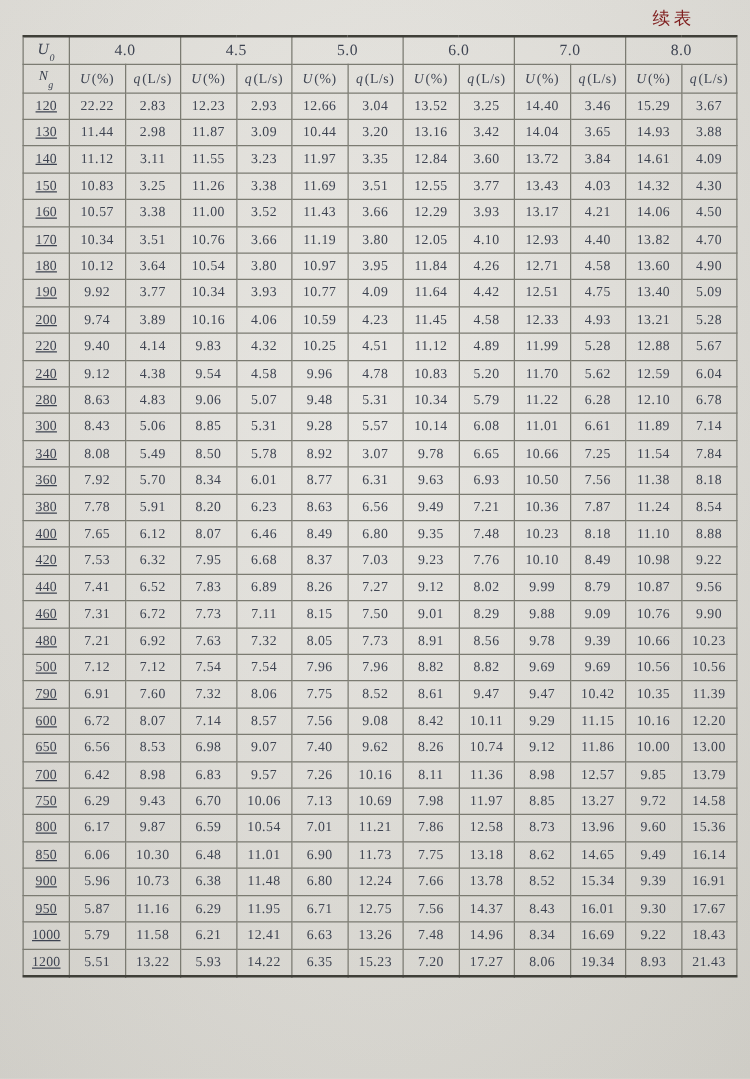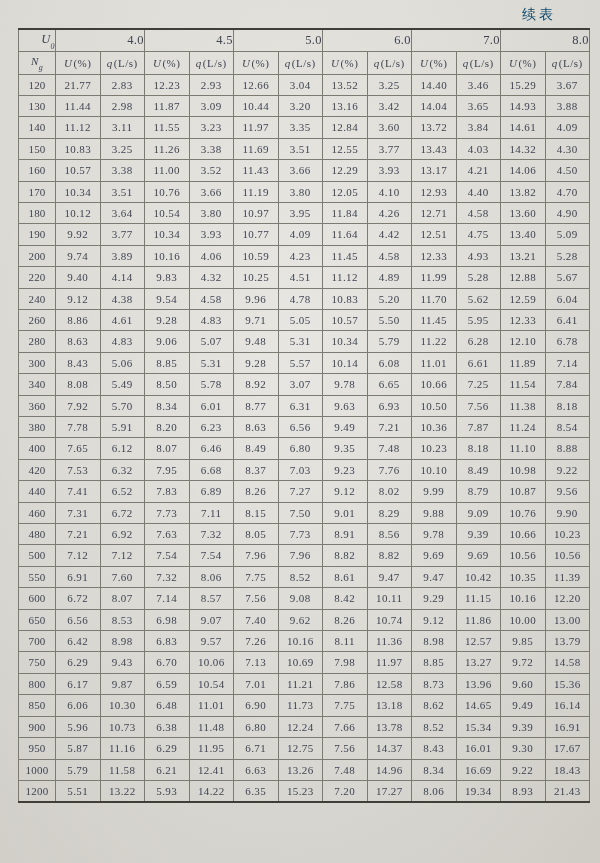--- a/index.html
+++ b/index.html
@@ -20,50 +20,50 @@
       linear-gradient(160deg, #e4e2dc 0%, #dedcd6 55%, #d9d7d0 100%);
     background-color: var(--paper);
     position: relative;
     overflow: hidden;
   }
   .continued {
     position: absolute;
     top: 6px; right: 44px;
     font-size: 14px;
     letter-spacing: 3px;
-    color: #0c4a6e;
+    color: #7f1d1d;
   }
   table.flow {
     position: absolute;
     left: 18px; top: 28px;
     width: 572px;
     border-collapse: collapse;
     table-layout: fixed;
   }
   table.flow { border: 1.5px solid var(--frame); border-top-width: 2.2px; border-bottom-width: 2px; }
   col.c-n { width: 37px; }
   th, td {
     border: 1px solid var(--grid);
     text-align: center;
     vertical-align: middle;
     font-size: 11px;
     color: var(--ink);
     letter-spacing: 0.4px;
     white-space: nowrap;
     overflow: hidden;
   }
-  thead tr.group-row th { height: 22px; font-size: 12.5px; text-align: right; }
+  thead tr.group-row th { height: 22px; font-size: 12.5px; }
   thead tr.sub-row th { height: 23px; font-size: 11px; font-weight: normal; }
   thead th { font-weight: normal; }
   thead tr.sub-row { border-bottom: 1.6px solid #55554e; }
   tbody td { height: 20.4px; line-height: 20.4px; }
   .sym { font-style: italic; }
   .unit { letter-spacing: 0.5px; margin-left: 1px; }
   sub.small { font-size: 8px; font-style: italic; position: relative; top: 2px; }
-  td.ncol { letter-spacing: 0.2px; }
+  td.ncol { letter-spacing: 0.2px; text-decoration: underline; }
 </style>
 </head>
 <body>
 
 <div class="continued">续表</div>
 
 <table class="flow">
   <colgroup>
     <col class="c-n">
     <col>
@@ -101,21 +101,21 @@
       <th><span class="sym">q</span><span class="unit">(L/s)</span></th>
       <th><span class="sym">U</span><span class="unit">(%)</span></th>
       <th><span class="sym">q</span><span class="unit">(L/s)</span></th>
       <th><span class="sym">U</span><span class="unit">(%)</span></th>
       <th><span class="sym">q</span><span class="unit">(L/s)</span></th>
     </tr>
   </thead>
   <tbody>
       <tr>
         <td class="ncol">120</td>
-        <td class="ucol">21.77</td>
+        <td class="ucol">22.22</td>
         <td class="qcol">2.83</td>
         <td class="ucol">12.23</td>
         <td class="qcol">2.93</td>
         <td class="ucol">12.66</td>
         <td class="qcol">3.04</td>
         <td class="ucol">13.52</td>
         <td class="qcol">3.25</td>
         <td class="ucol">14.40</td>
         <td class="qcol">3.46</td>
         <td class="ucol">15.29</td>
@@ -265,35 +265,20 @@
         <td class="ucol">9.96</td>
         <td class="qcol">4.78</td>
         <td class="ucol">10.83</td>
         <td class="qcol">5.20</td>
         <td class="ucol">11.70</td>
         <td class="qcol">5.62</td>
         <td class="ucol">12.59</td>
         <td class="qcol">6.04</td>
       </tr>
       <tr>
-        <td class="ncol">260</td>
-        <td class="ucol">8.86</td>
-        <td class="qcol">4.61</td>
-        <td class="ucol">9.28</td>
-        <td class="qcol">4.83</td>
-        <td class="ucol">9.71</td>
-        <td class="qcol">5.05</td>
-        <td class="ucol">10.57</td>
-        <td class="qcol">5.50</td>
-        <td class="ucol">11.45</td>
-        <td class="qcol">5.95</td>
-        <td class="ucol">12.33</td>
-        <td class="qcol">6.41</td>
-      </tr>
-      <tr>
         <td class="ncol">280</td>
         <td class="ucol">8.63</td>
         <td class="qcol">4.83</td>
         <td class="ucol">9.06</td>
         <td class="qcol">5.07</td>
         <td class="ucol">9.48</td>
         <td class="qcol">5.31</td>
         <td class="ucol">10.34</td>
         <td class="qcol">5.79</td>
         <td class="ucol">11.22</td>
@@ -445,21 +430,21 @@
         <td class="ucol">7.96</td>
         <td class="qcol">7.96</td>
         <td class="ucol">8.82</td>
         <td class="qcol">8.82</td>
         <td class="ucol">9.69</td>
         <td class="qcol">9.69</td>
         <td class="ucol">10.56</td>
         <td class="qcol">10.56</td>
       </tr>
       <tr>
-        <td class="ncol">550</td>
+        <td class="ncol">790</td>
         <td class="ucol">6.91</td>
         <td class="qcol">7.60</td>
         <td class="ucol">7.32</td>
         <td class="qcol">8.06</td>
         <td class="ucol">7.75</td>
         <td class="qcol">8.52</td>
         <td class="ucol">8.61</td>
         <td class="qcol">9.47</td>
         <td class="ucol">9.47</td>
         <td class="qcol">10.42</td>

